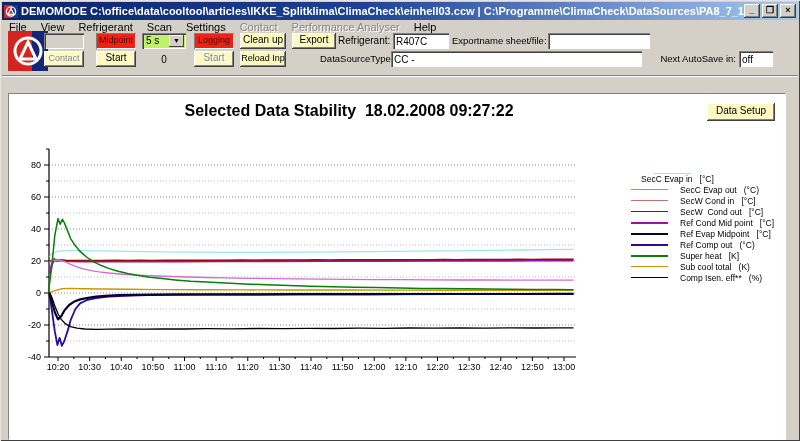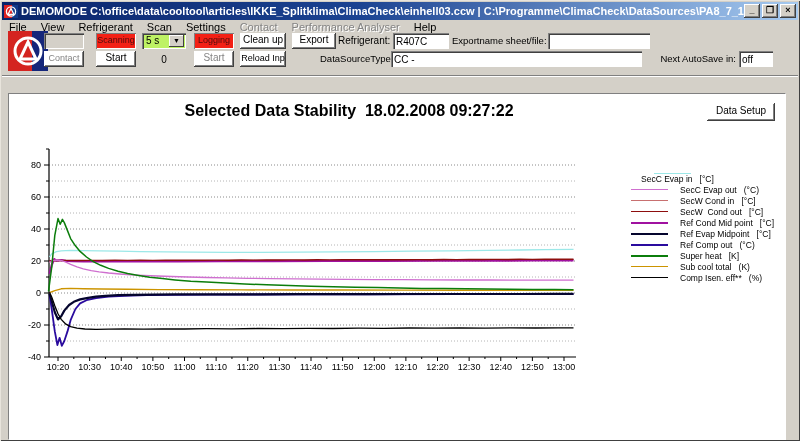--- a/index.html
+++ b/index.html
@@ -22,21 +22,21 @@
 
   
   .menubar { position:absolute; left:2px; top:20px; width:796px; height:15px;
              background:#d4d0c8; display:flex; align-items:center; font-size:11px; }
   .menu-item { padding:0 7px; color:#000; height:15px; line-height:15px; }
   .menu-item.disabled { color:#848484; text-shadow:1px 1px 0 #fff; }
 
   
   .toolbar { position:absolute; left:2px; top:36px; width:796px; height:38px; background:#d4d0c8; }
   .tb { position:absolute; height:16px; font-size:10px; }
-  .btn { background:#ffffff; text-align:center; line-height:14px; color:#000;
+  .btn { background:#fef9c3; text-align:center; line-height:14px; color:#000;
          box-shadow: inset -1px -1px 0 #404040, inset 1px 1px 0 #ffffff, inset -2px -2px 0 #808080;
          overflow:hidden; white-space:nowrap; }
   .btn.disabled { color:#848484; text-shadow:1px 1px 0 #fff; }
   .sunken { background:#fff; box-shadow: inset 1px 1px 0 #808080, inset 2px 2px 0 #404040,
             inset -1px -1px 0 #fff; }
   .sunken.gray { background:#d4d0c8; }
   .redbox { background:#f32015; color:#4d0d0d; text-align:center; line-height:15px; font-size:9px;
             box-shadow: inset 1px 1px 0 #808080, inset -1px -1px 0 #fff; overflow:hidden; }
   .field { border:none; outline:none; background:#fff; font-family:"Liberation Sans",sans-serif;
            font-size:10px; padding:1px 3px; box-shadow: inset 1px 1px 0 #808080, inset 2px 2px 0 #404040,
@@ -100,21 +100,21 @@
     <svg class="tb" style="left:6px; top:-5px; width:40px; height:40px;" viewBox="0 0 40 40">
       <rect x="0" y="0" width="24" height="40" fill="#d42420"></rect>
       <rect x="24" y="0" width="16" height="40" fill="#15267a"></rect>
       <circle cx="20" cy="20" r="13" fill="none" stroke="#fff" stroke-width="3"></circle>
       <path d="M20 11 L28 28 L12 28 Z" fill="none" stroke="#fff" stroke-width="3"></path>
     </svg>
 
     <div class="tb sunken gray" style="left:42px; top:-3px; width:40px;"></div>
     <div class="tb btn disabled" style="left:42px; top:15px; width:40px; font-size:9px;">Contact</div>
 
-    <div class="tb redbox" style="left:94px; top:-3px; width:40px;">Scanning</div>
+    <div class="tb redbox" style="left:94px; top:-3px; width:40px;">Midpoint</div>
     <div class="tb btn" style="left:94px; top:15px; width:40px;">Start</div>
 
     <div class="tb combo" style="left:140px; top:-3px; width:44px;">
       <span class="val">5 s</span>
       <span class="drop">▼</span>
     </div>
     <div class="tb lbl" style="left:150px; top:16px; width:24px; text-align:center;">0</div>
 
     <div class="tb redbox" style="left:192px; top:-3px; width:40px;">Logging</div>
     <div class="tb btn disabled" style="left:192px; top:15px; width:40px;">Start</div>

